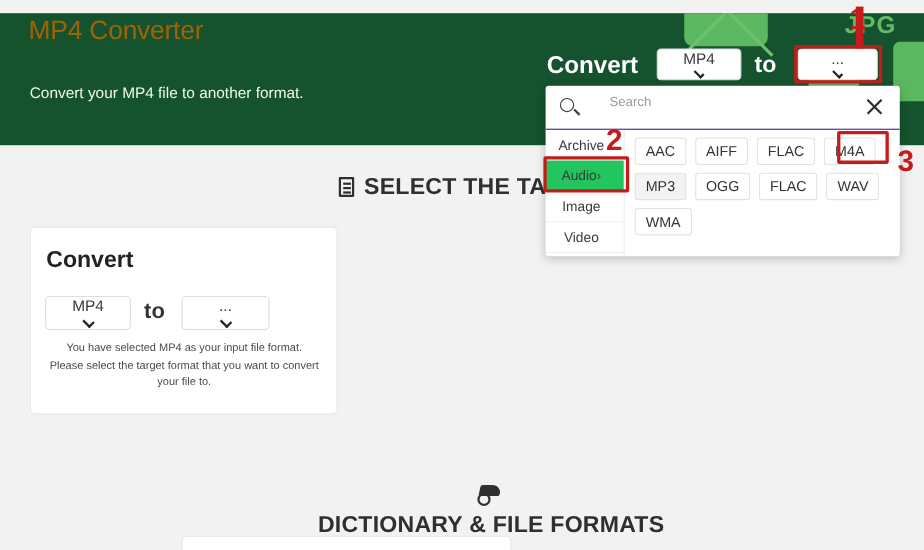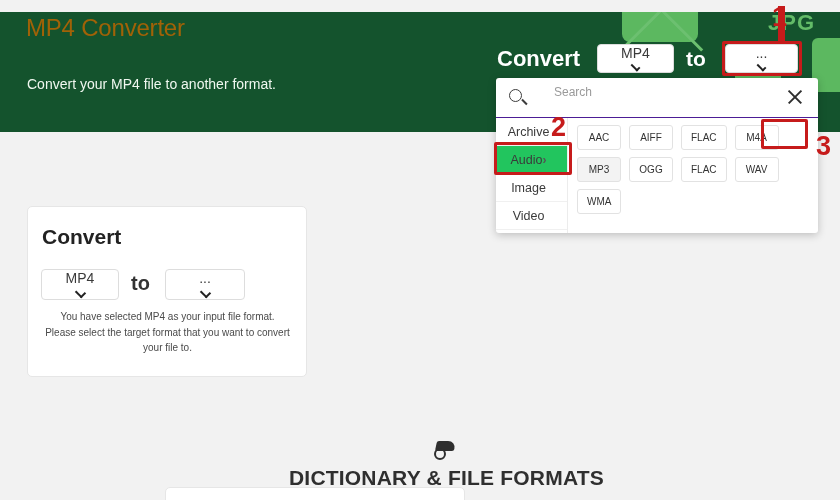--- a/index.html
+++ b/index.html
@@ -219,21 +219,21 @@
   .fmt {
     min-width: 44px;
     height: 25px;
     padding: 0 9px;
     background: #ffffff;
     border: 1px solid #e2e2e2;
     border-radius: 3px;
     display: flex;
     align-items: center;
     justify-content: center;
-    font-size: 10px;
+    font-size: 13px;
     color: #333;
     cursor: pointer;
   }
   .fmt.hl { background: #f3f3f3; }
 
   
   .ann-box {
     position: absolute;
     border: 3px solid #c61b1b;
     border-radius: 2px;
@@ -379,20 +379,24 @@
     <span class="chev"></span>
   </div>
 
   <div class="hdr-to">to</div>
 
   <div class="sel-box sel-to-hdr">
     <span>...</span>
     <span class="chev"></span>
   </div>
 
+  <div class="sec-h sec-select">
+    <span class="icon-doc"></span>
+    <span>SELECT THE TA</span>
+  </div>
 
   <div class="sec-h sec-dict">
     <span class="icon-cap"></span>
     <span>DICTIONARY &amp; FILE FORMATS</span>
   </div>
 
   <div class="card">
     <div class="card-title">Convert</div>
   </div>
 

